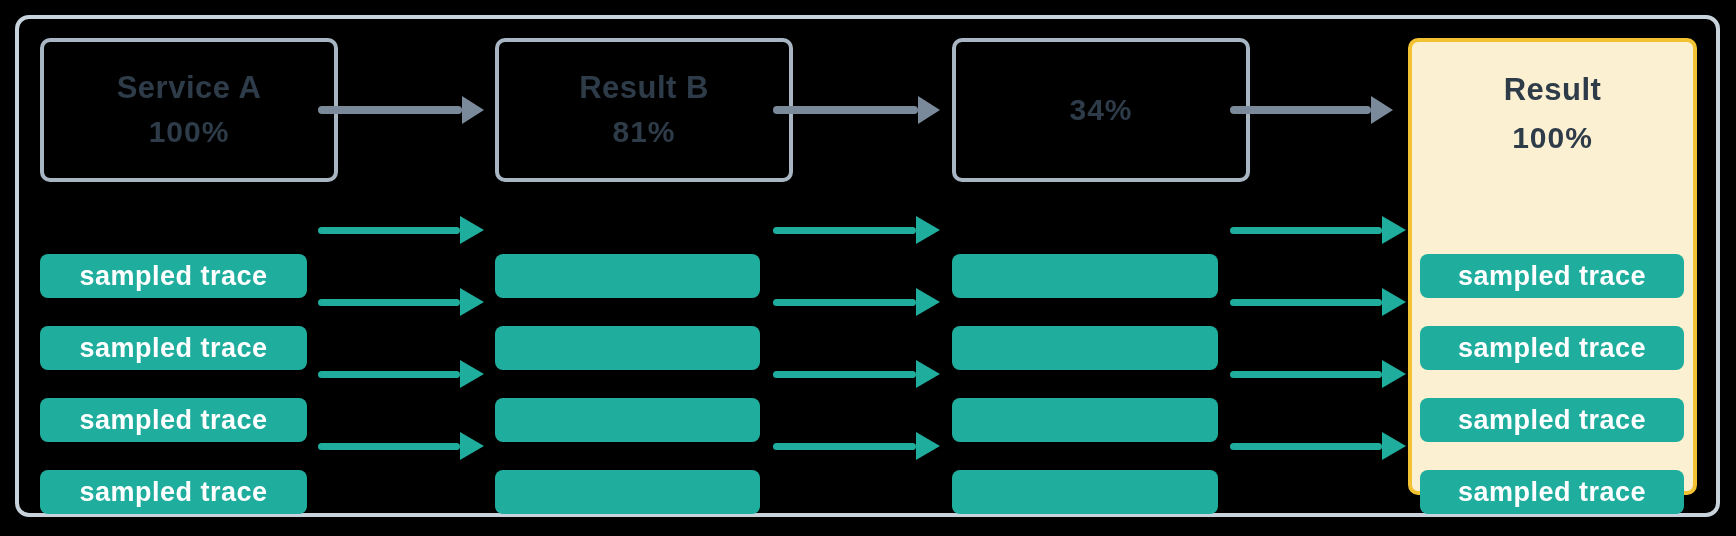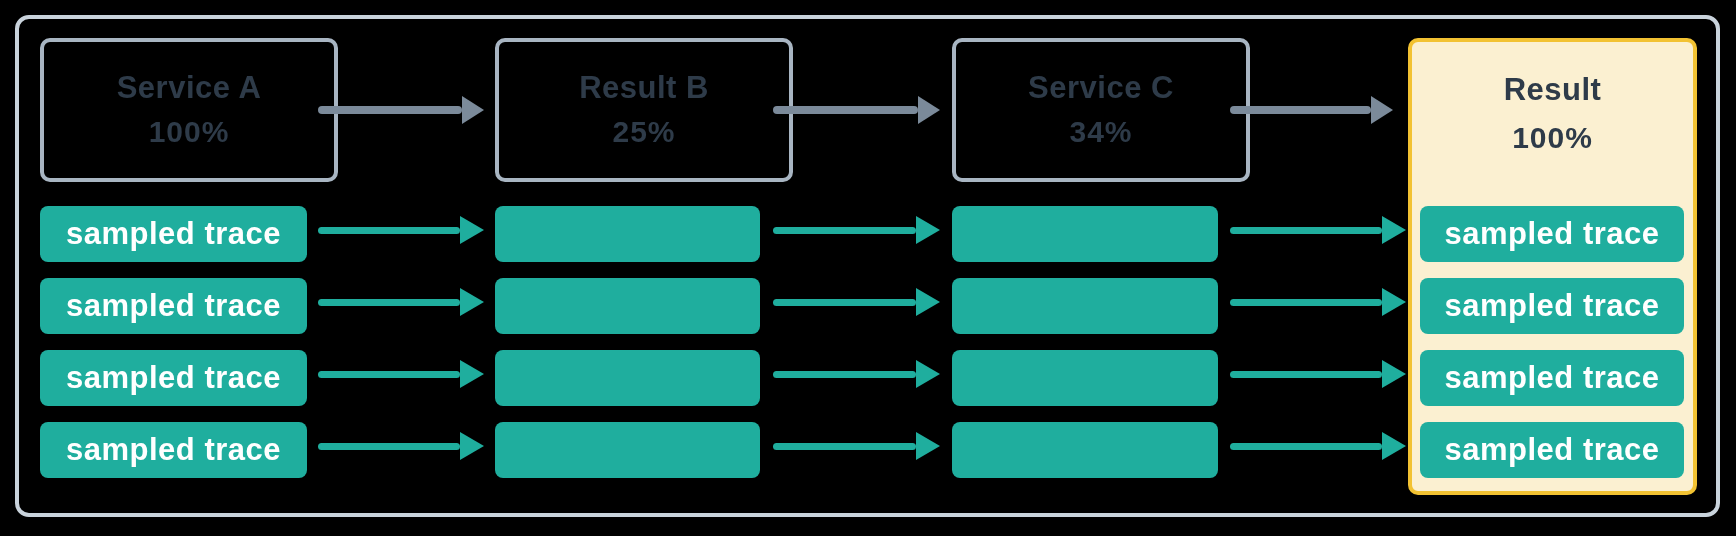--- a/index.html
+++ b/index.html
@@ -62,30 +62,31 @@
     border-radius: 10px;
     background: var(--result-bg, #fbf0d1);
     display: flex;
     flex-direction: column;
     align-items: center;
     padding-top: 30px;
     gap: 12px;
   }
   .pill {
     position: absolute;
-    height: 56px;
+    height: 44px;
     border-radius: 8px;
     background: var(--teal, #1fae9e);
     display: flex;
     align-items: center;
     justify-content: center;
-    font-size: 31px;
+    font-size: 27px;
     font-weight: 600;
     color: var(--trace-text, #ffffff);
     letter-spacing: 0.5px;
+    margin-top: 48px;
   }
   .row0 { top: 206px; }
   .row1 { top: 278px; }
   .row2 { top: 350px; }
   .row3 { top: 422px; }
   .pill.colA { left: 40px;   width: 267px; }
   .pill.colB { left: 495px;  width: 265px; }
   .pill.colC { left: 952px;  width: 266px; }
   .pill.colR { left: 1420px; width: 264px; }
   .arrow {
@@ -123,24 +124,23 @@
 <div class="canvas">
 
   <div class="frame"></div>
 
   <div class="service-box a">
     <div class="service-title">Service A</div>
     <div class="service-rate">100%</div>
   </div>
   <div class="service-box b">
     <div class="service-title">Result B</div>
-    <div class="service-rate">25%</div>
+    <div class="service-rate">81%</div>
   </div>
   <div class="service-box c">
-    <div class="service-title">Service C</div>
     <div class="service-rate">34%</div>
   </div>
 
   <div class="result-box">
     <div class="service-title">Result</div>
     <div class="service-rate">100%</div>
   </div>
 
   <div class="arrow gray gap1">
     <div class="shaft"></div>

